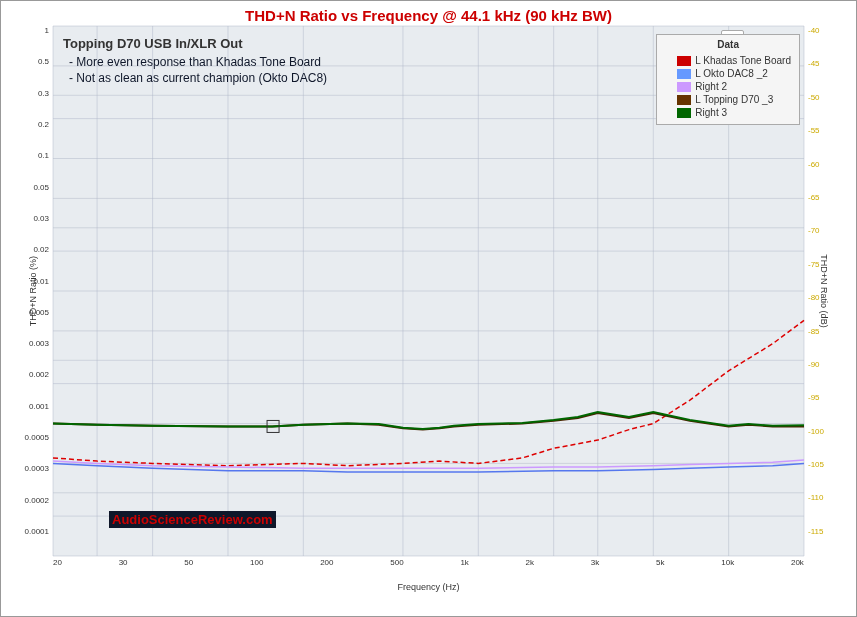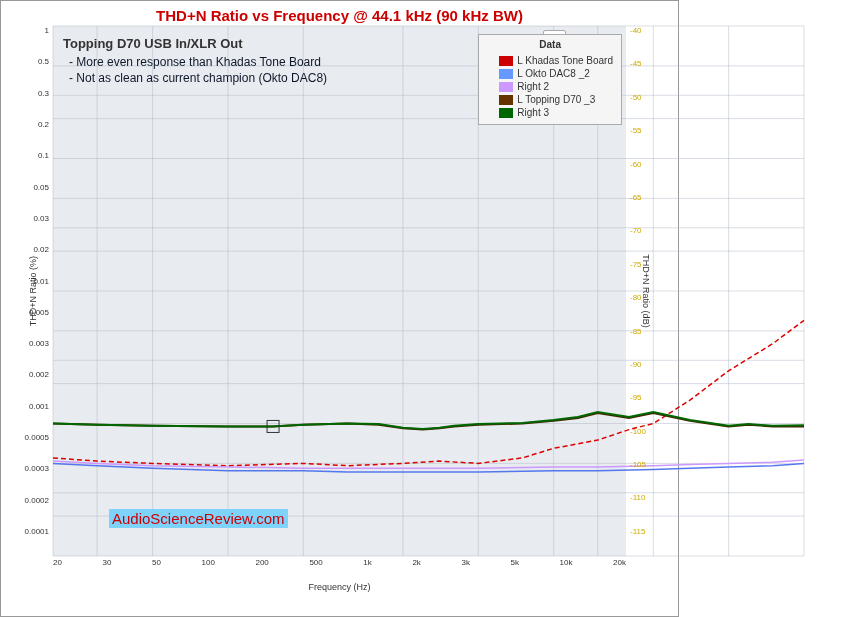--- a/index.html
+++ b/index.html
@@ -4,21 +4,21 @@
   <style>
     * { margin: 0; padding: 0; box-sizing: border-box; }
     body {
       width: 857px;
       height: 617px;
       background: #fff;
       font-family: Arial, sans-serif;
       overflow: hidden;
     }
     .chart-container {
-      width: 679px;
+      width: 857px;
       height: 617px;
       background: #fff;
       border: 1px solid #999;
       position: relative;
     }
     .chart-title {
       text-align: center;
       color: #cc0000;
       font-size: 15px;
       font-weight: bold;
@@ -81,24 +81,24 @@
     .annotations .bullet {
       margin-left: 6px;
       margin-top: 2px;
       font-size: 12px;
       color: #0f172a;
     }
     .asr-watermark {
       position: absolute;
       bottom: 28px;
       left: 56px;
-      font-size: 15px;
-      font-weight: normal;
+      font-size: 13px;
+      font-weight: bold;
       color: #cc0000;
-      background: #7dd3fc;
+      background: #0f172a;
       padding: 1px 3px;
     }
     .ap-logo {
       position: absolute;
       top: 4px;
       right: 60px;
       font-size: 11px;
       font-style: italic;
       color: #555;
       border: 1px solid #aaa;

